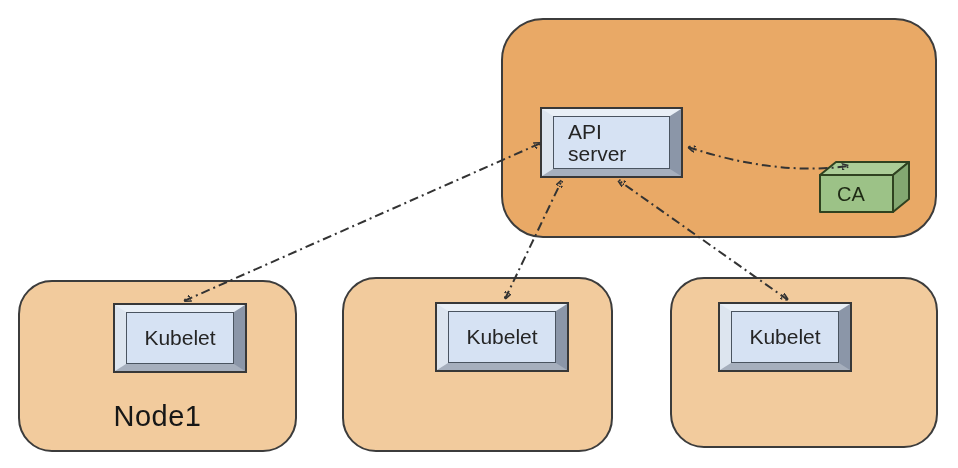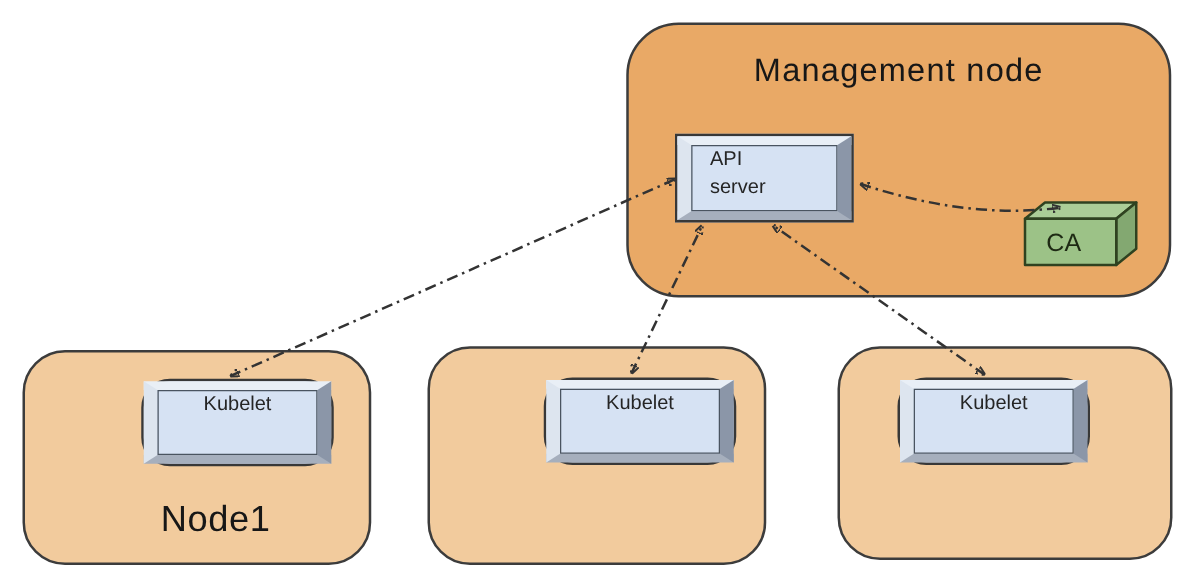--- a/index.html
+++ b/index.html
@@ -14,60 +14,57 @@
   .n2 { left:342px; top:277px; width:271px; height:175px; }
   .n3 { left:670px; top:277px; width:268px; height:171px; }
 
   .mgmt-title {
     position:absolute; left:0; top:20px; width:100%; text-align:center;
     font-size:26px; line-height:32px; letter-spacing:1px; color:#171717; width:100%;
   }
   .mgmt-title .wrap { display:block; margin:0 auto; width:260px; }
 
   .node-label {
-    position:absolute; left:15px; top:118px; width:100%; text-align:center;
+    position:absolute; left:0; top:118px; width:100%; text-align:center;
     font-size:29px; letter-spacing:0.5px; color:#171717;
   }
 
   
   .box3d { position:absolute; box-sizing:border-box; border:2px solid #383838; background:#c4cdd9; }
   .box3d .bevel {
     position:absolute; inset:0; border-style:solid; border-width:7px 11px;
     border-color:#E9EFF6 #8B96A8 #A6AFBD #DDE5EF;
   }
   .box3d .face {
     position:absolute; inset:0; border:1px solid #4A5460; background:#D6E2F3;
-    display:flex; align-items:flex-start; justify-content:center;
-    font-size:16px; line-height:22px; color:#252525;
+    display:flex; align-items:center; justify-content:center;
+    font-size:21px; line-height:22px; color:#252525;
   }
   .api-box { left:37px; top:87px; width:143px; height:71px; }
   .api-box .face { justify-content:flex-start; padding-left:14px; }
   .api-box .face span { display:block; width:64px; }
-  .kub { width:154px; height:70px;border-radius:23px; }
+  .kub { width:134px; height:70px; }
   .kub-1 { left:93px; top:21px; }
   .kub-2 { left:91px; top:23px; }
   .kub-3 { left:46px; top:23px; }
 
   .ca-svg { position:absolute; left:309px; top:132px; width:110px; height:64px; overflow:visible; }
   .ca-svg text { font-family:"Liberation Sans", sans-serif; font-size:20px; fill:#1e2a14; }
 
   .arrows { position:absolute; left:0; top:0; width:958px; height:468px; pointer-events:none; }
   .arrows path {
     fill:none; stroke:#333333; stroke-width:2; stroke-dasharray:9 4 2 4;
   }
 </style>
 </head>
 <body>
 
 <div class="canvas">
 
   <div class="rounded-node mgmt">
-    <div class="mgmt-title">
-      <span class="wrap">Management node</span>
-    </div>
 
     <div class="box3d api-box">
       <div class="bevel">
         <div class="face">
           <span>API server</span>
         </div>
       </div>
     </div>
 
     <svg class="ca-svg" viewBox="0 0 110 64" aria-hidden="true">

